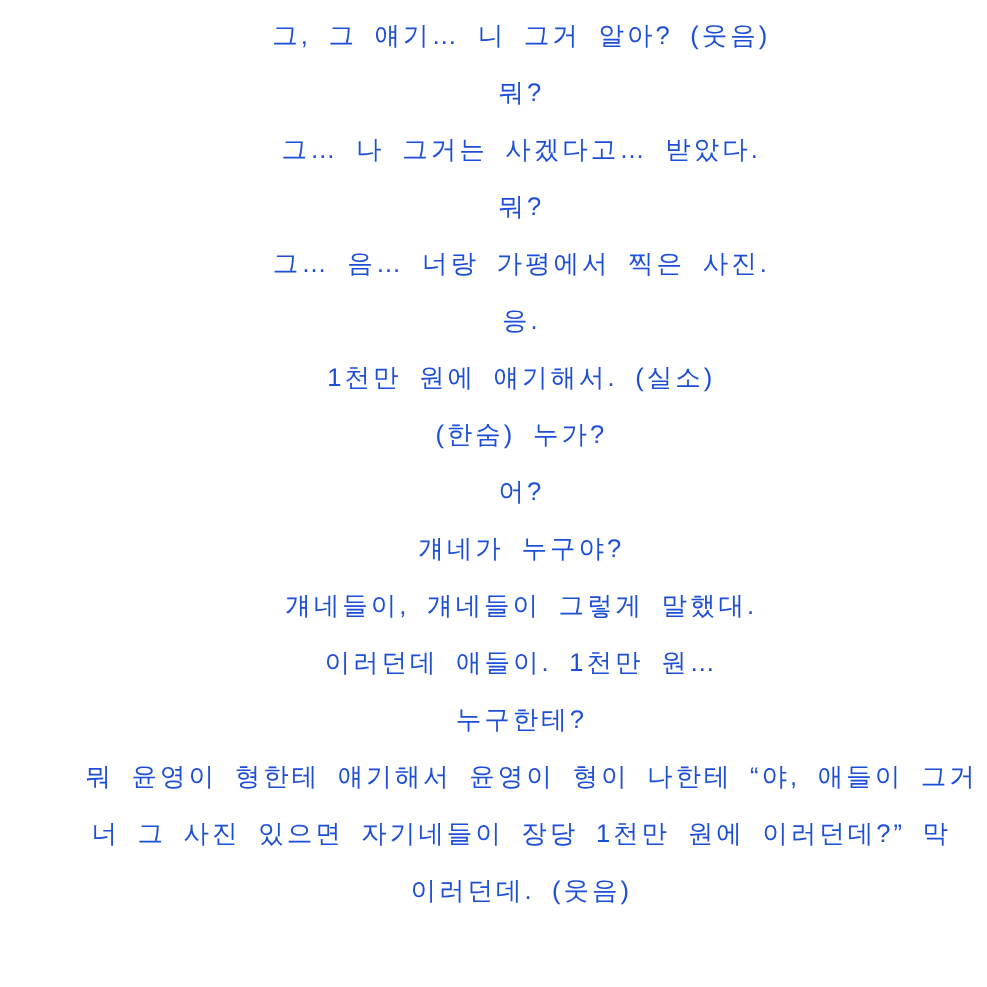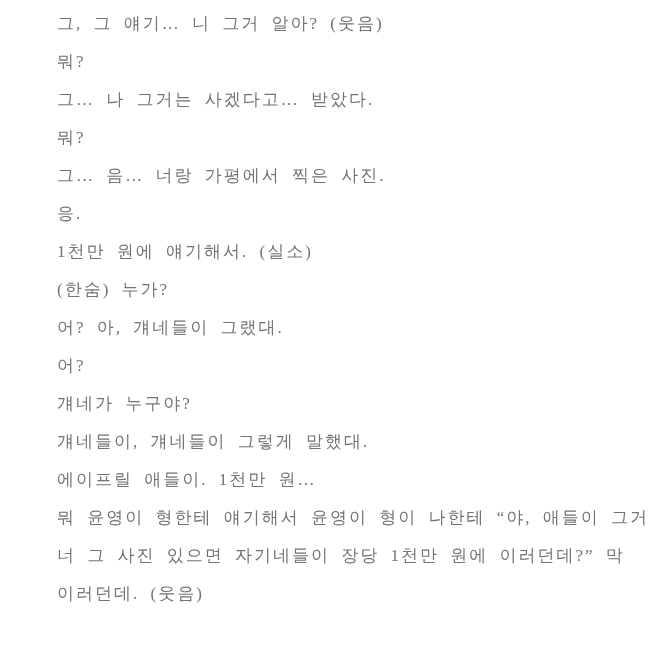--- a/index.html
+++ b/index.html
@@ -11,42 +11,43 @@
     position: relative;
     width: 658px;
     height: 658px;
     background: #ffffff;
     box-sizing: border-box;
     padding: 15px 20px 0 57px;
     overflow: hidden;
   }
   .dialogue-line {
     margin: 0 0 20px 0;
-    font-family: Liberation Serif, serif;
+    font-family: Liberation Sans, sans-serif;
     font-size: 17px;
     line-height: 18px;
-    color: #737373;
+    color: #1d4ed8;
     letter-spacing: 2px;
     word-spacing: 5px;
     white-space: nowrap;
+    text-align: center;
   }
 </style>
 </head>
 <body>
 
 <div class="page">
   <p class="dialogue-line">그, 그 얘기… 니 그거 알아? (웃음)</p>
   <p class="dialogue-line">뭐?</p>
   <p class="dialogue-line">그… 나 그거는 사겠다고… 받았다.</p>
   <p class="dialogue-line">뭐?</p>
   <p class="dialogue-line">그… 음… 너랑 가평에서 찍은 사진.</p>
   <p class="dialogue-line">응.</p>
   <p class="dialogue-line">1천만 원에 얘기해서. (실소)</p>
   <p class="dialogue-line">(한숨) 누가?</p>
-  <p class="dialogue-line">어? 아, 걔네들이 그랬대.</p>
   <p class="dialogue-line">어?</p>
   <p class="dialogue-line">걔네가 누구야?</p>
   <p class="dialogue-line">걔네들이, 걔네들이 그렇게 말했대.</p>
-  <p class="dialogue-line">에이프릴 애들이. 1천만 원…</p>
+  <p class="dialogue-line">이러던데 애들이. 1천만 원…</p>
+  <p class="dialogue-line">누구한테?</p>
   <p class="dialogue-line">뭐 윤영이 형한테 얘기해서 윤영이 형이 나한테 “야, 애들이 그거</p>
   <p class="dialogue-line">너 그 사진 있으면 자기네들이 장당 1천만 원에 이러던데?” 막</p>
   <p class="dialogue-line">이러던데. (웃음)</p>
 </div>
 
 </body></html>

